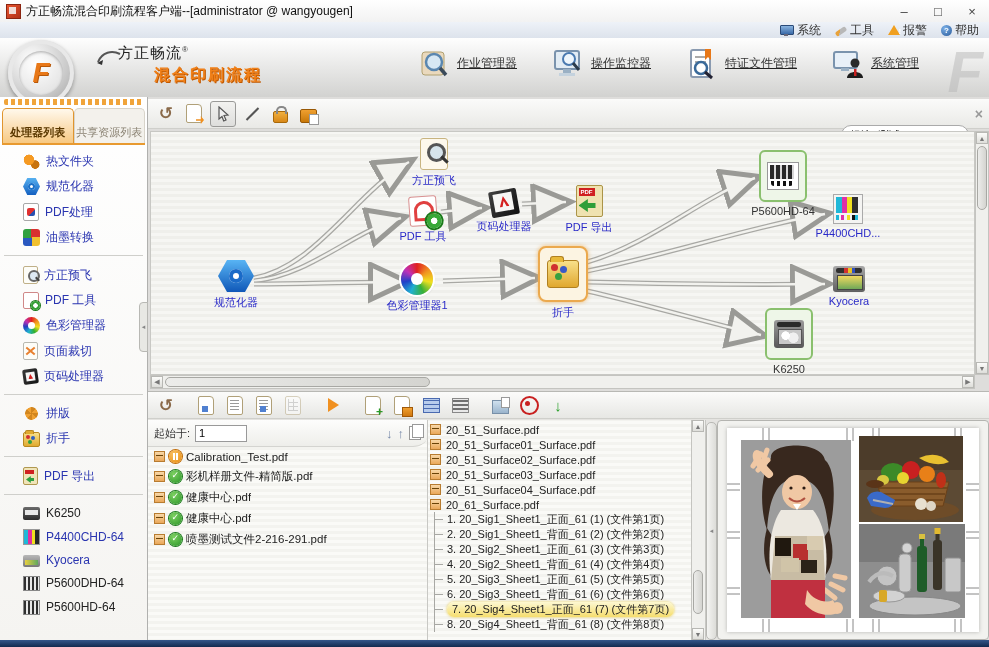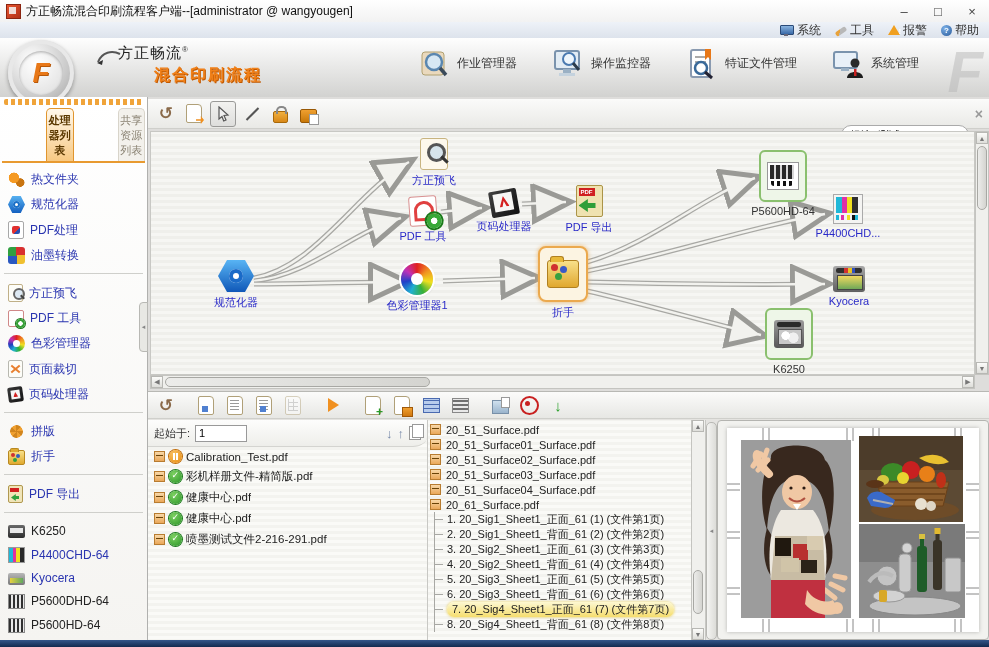--- a/index.html
+++ b/index.html
@@ -24,36 +24,36 @@
   
   .header{position:absolute;left:0;top:38px;width:989px;height:59px;background:linear-gradient(#fefefe,#d2d2d0);overflow:hidden;}
   .logo-circle{position:absolute;left:8px;top:2px;width:66px;height:66px;border-radius:50%;background:radial-gradient(circle at 35% 30%,#ffffff,#c8c8c8 60%,#9a9a9a);box-shadow:0 2px 4px rgba(0,0,0,.35),inset 0 0 0 4px #e8e8e8;display:flex;align-items:center;justify-content:center;}
   .logo-inner{width:44px;height:44px;border-radius:50%;background:radial-gradient(circle at 40% 30%,#ffffff,#dcdcdc);box-shadow:inset 0 1px 3px rgba(0,0,0,.3);display:flex;align-items:center;justify-content:center;}
   .logo-f{font-size:28px;font-weight:bold;font-style:italic;color:#e87818;text-shadow:1px 1px 0 #b85808;}
   .brand{position:absolute;left:118px;top:6px;}
   .brand-swoosh{position:absolute;left:-22px;top:4px;width:26px;height:20px;}
   .brand-top{font-size:15px;font-weight:normal;color:#222;letter-spacing:1px;}
   .brand-reg{font-size:8px;vertical-align:super;color:#333;}
   .brand-bottom{margin:2px 0 0 36px;font-size:16px;font-weight:bold;color:#f08019;text-shadow:1px 1px 0 #c05800;letter-spacing:2px;}
-  .header-buttons{position:absolute;right:70px;top:8px;display:flex;gap:34px;align-items:center;}
+  .header-buttons{position:absolute;right:70px;top:8px;display:flex;gap:34px;align-items:center;text-decoration:underline;}
   .hbtn{display:flex;align-items:center;gap:6px;cursor:default;}
   .hbtn-label{font-size:12px;color:#333;}
   .watermark-f{position:absolute;right:6px;top:0px;font-size:58px;font-weight:bold;font-style:italic;color:#b8b8b8;opacity:.5;}
   
   .body{position:absolute;left:0;top:97px;width:989px;height:543px;background:#dedddb;}
   
   .sidebar{position:absolute;left:0;top:0;width:148px;height:543px;background:linear-gradient(#ffffff,#f5f4f1);border-right:1px solid #b0b0ae;box-sizing:border-box;}
   .sidebar-dots{height:6px;margin:2px 4px 0 4px;background:repeating-linear-gradient(90deg,#f0a43a 0 4px,#ffffff 4px 7px);border-radius:2px;}
   .side-tabs{display:flex;margin:3px 2px 0 2px;border-bottom:2px solid #e89a30;}
-  .side-tab{flex:1;text-align:center;font-size:11px;padding:4px 0 3px 0;cursor:default;margin-left:44px;}
+  .side-tab{flex:1;text-align:center;font-size:11px;padding:16px 0 3px 0;cursor:default;}
   .side-tab.active{background:linear-gradient(#fff8ec,#f7c983);border:1px solid #e0952e;border-bottom:none;border-radius:5px 5px 0 0;color:#5a3800;font-weight:bold;}
   .side-tab.inactive{background:#f3f1ec;color:#8a8272;border-radius:5px 5px 0 0;border:1px solid #d8d4ca;border-bottom:none;}
   .side-group{padding:4px 0 3px 0;}
   .side-divider{height:1px;background:#cfcfcb;margin:2px 4px;}
-  .side-item{display:flex;align-items:center;gap:6px;padding:4px 4px 4px 8px;cursor:default;}
+  .side-item{display:flex;align-items:center;gap:6px;padding:4px 4px 4px 23px;cursor:default;}
   .side-item .lbl{font-size:12px;color:#2a35b0;}
   .side-item .lbl.black{color:#222;}
   .sidebar-collapse{position:absolute;right:-1px;top:205px;width:7px;height:48px;background:#e8e8e4;border:1px solid #b8b8b4;border-radius:4px 0 0 4px;font-size:7px;color:#888;display:flex;align-items:center;justify-content:center;}
   
   .i16{width:17px;height:17px;position:relative;flex:none;}
   .ic-hot{background:radial-gradient(circle at 35% 40%,#f59a23 5px,transparent 5.5px),radial-gradient(circle at 72% 68%,#c87410 4px,transparent 4.5px);}
   .ic-norm{background:linear-gradient(#56b0f0,#1460c0);clip-path:polygon(25% 0,75% 0,100% 50%,75% 100%,25% 100%,0 50%);}
   .ic-norm::after{content:"";position:absolute;left:5px;top:5px;width:7px;height:7px;border-radius:50%;background:#fff;box-shadow:inset 0 0 0 2px #1a70c8;}
   .ic-pdf{background:#fff;border:1px solid #a8a8a8;border-radius:2px;width:14px;height:16px;}
   .ic-pdf::after{content:"";position:absolute;left:3px;top:4px;width:8px;height:8px;background:linear-gradient(135deg,#e03030 60%,#2a50b0 60%);border-radius:2px;}

